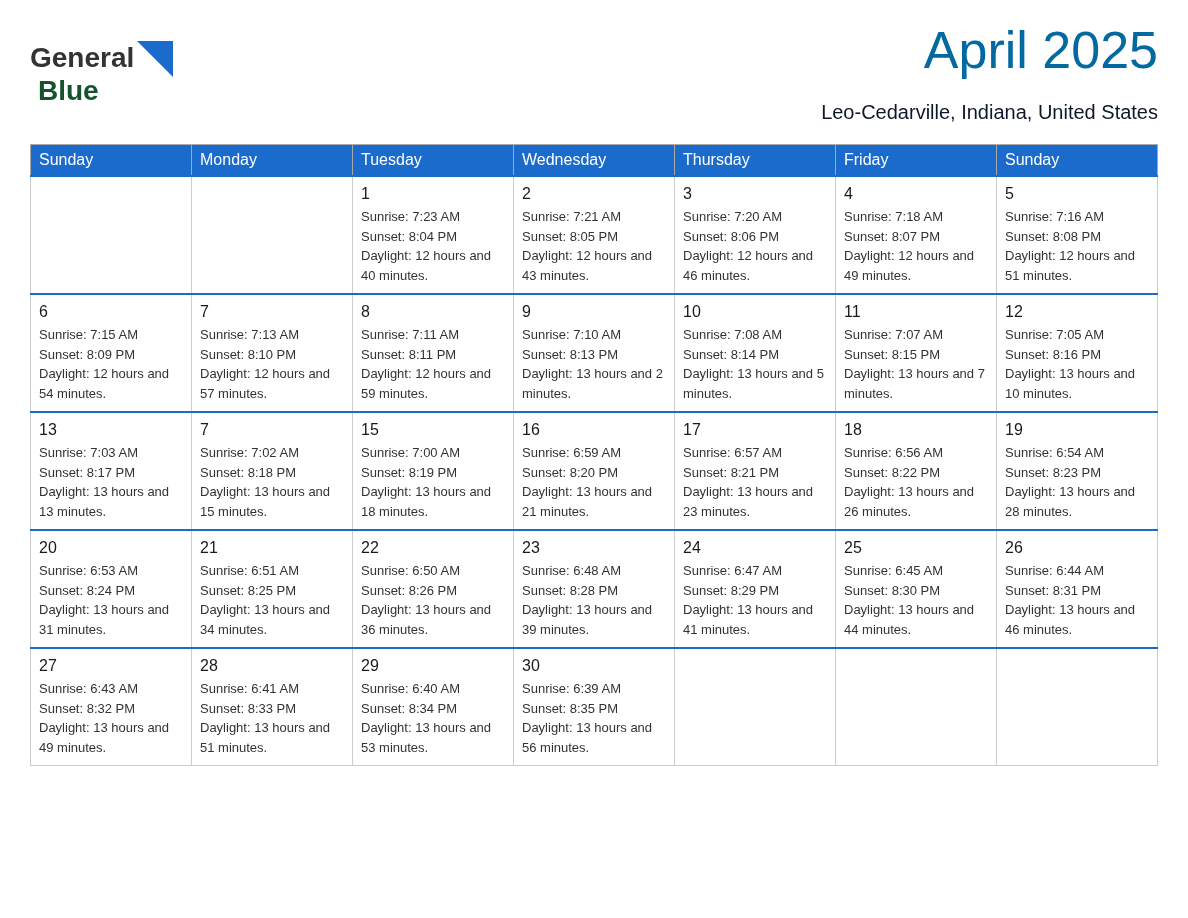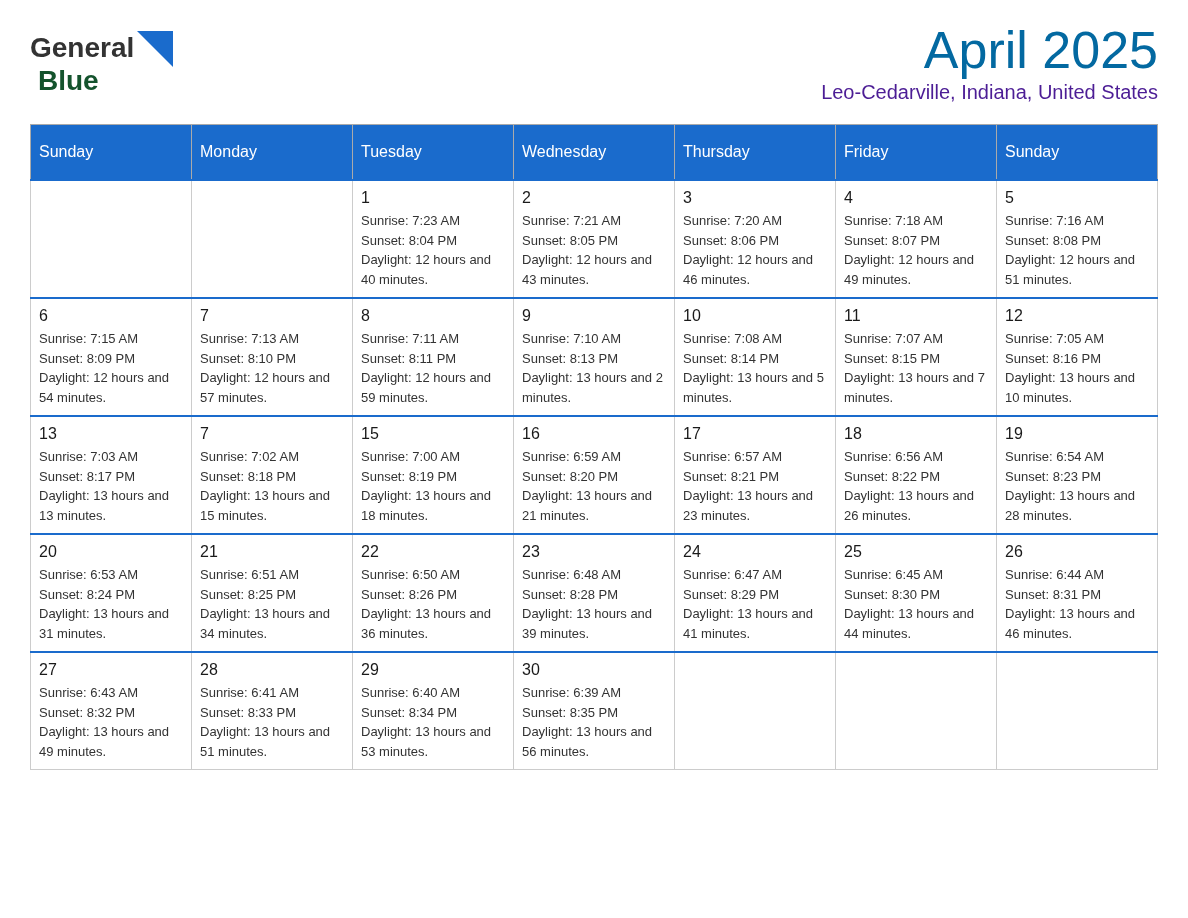--- a/index.html
+++ b/index.html
@@ -28,32 +28,32 @@
     .title-section {
       text-align: right;
     }
     .calendar-title {
       font-size: 52px;
       font-weight: normal;
       color: #0369a1;
     }
     .calendar-subtitle {
       font-size: 20px;
-      color: #4c1d95;
-      margin-top: 1px;
+      color: #0f172a;
+      margin-top: 21px;
     }
     .calendar-table {
       width: 100%;
       border-collapse: collapse;
       border: 1px solid #aaa;
     }
     .calendar-table th {
       background-color: #1a6bcc;
       color: #fff;
-      padding: 18px 8px;
+      padding: 6px 8px;
       font-size: 16px;
       font-weight: normal;
       text-align: left;
       border: 1px solid #aaa;
     }
     .calendar-table td {
       vertical-align: top;
       padding: 8px;
       border: 1px solid #ccc;
       width: calc(100% / 7);

